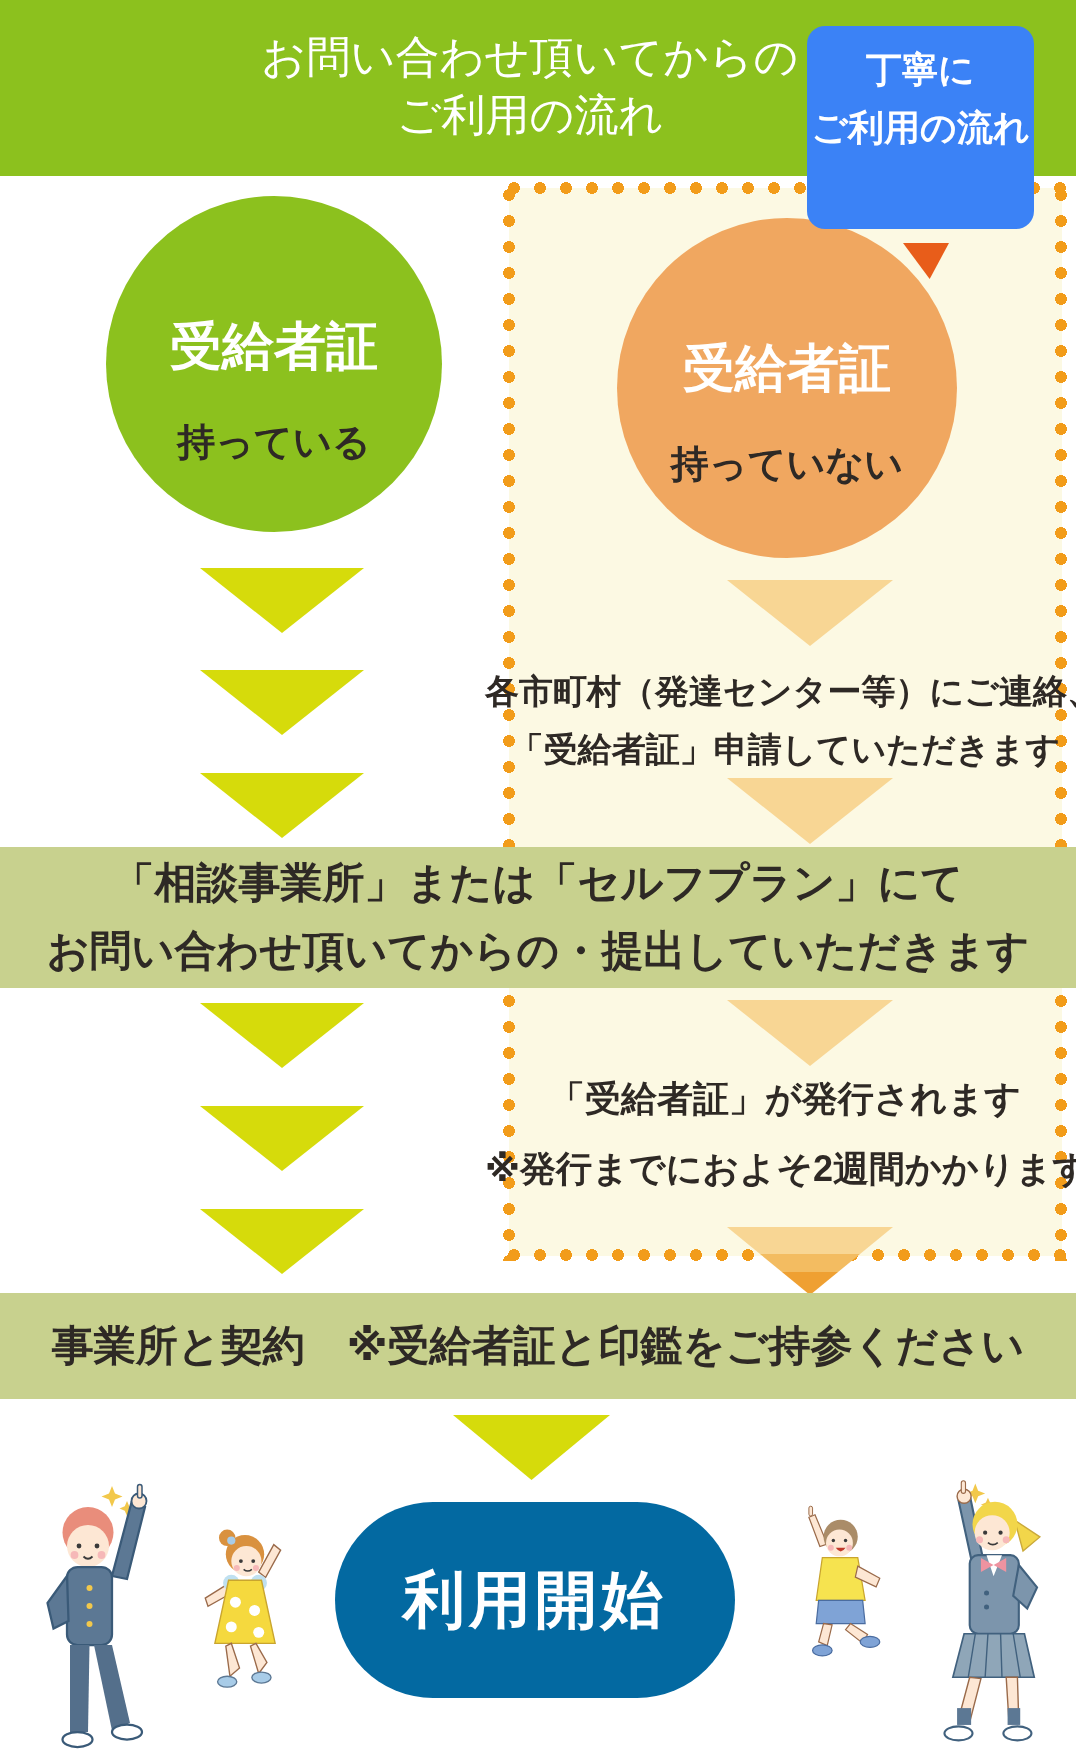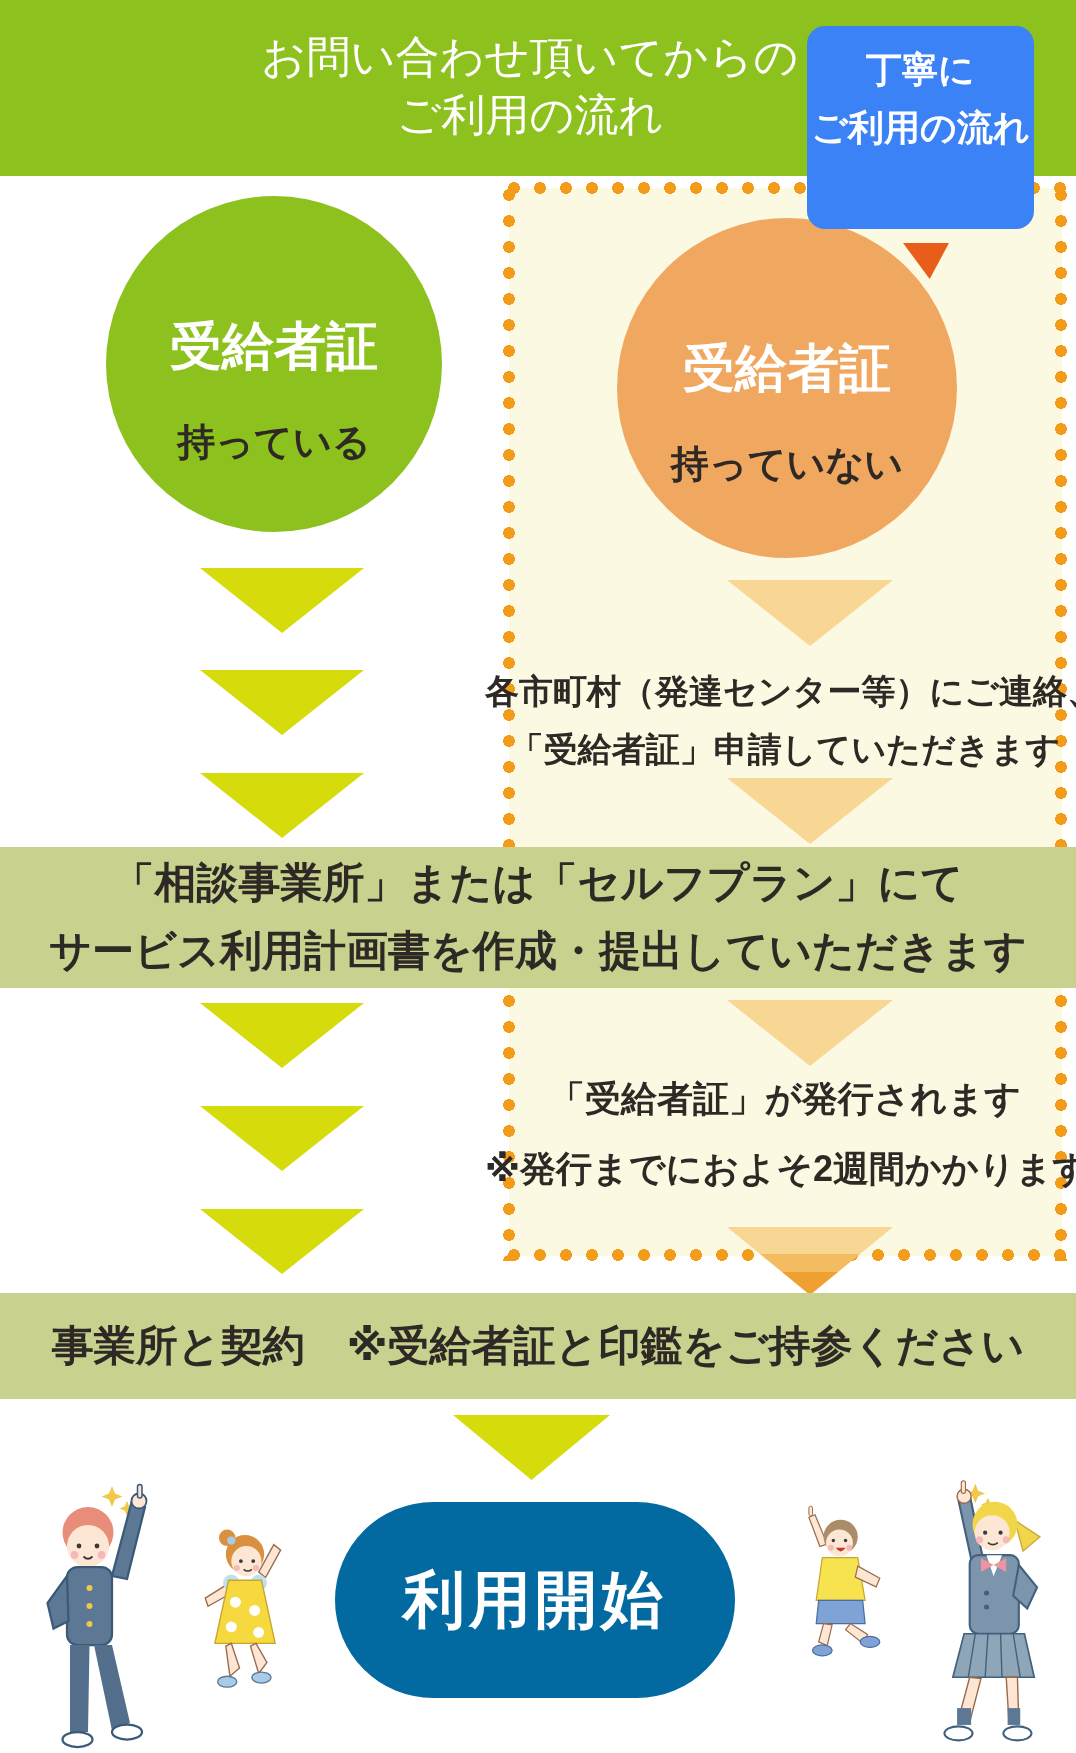--- a/index.html
+++ b/index.html
@@ -113,21 +113,21 @@
     <div>各市町村（発達センター等）にご連絡、</div>
     <div>「受給者証」申請していただきます</div>
   </div>
   <div class="abs step step2">
     <div>「受給者証」が発行されます</div>
     <div>※発行までにおよそ2週間かかります</div>
   </div>
 
   <div class="abs band band1">
     <div class="band-line" style="top:8px;">「相談事業所」または「セルフプラン」にて</div>
-    <div class="band-line" style="top:76px;">サービス利用計画書を作成・提出していただきます</div>
+    <div class="band-line" style="top:76px;">お問い合わせ頂いてからの・提出していただきます</div>
   </div>
   <div class="abs band band2">
     <div class="band-line" style="top:25px;">事業所と契約　※受給者証と印鑑をご持参ください</div>
   </div>
 
   <div class="abs chev chev-green" style="left:453px;top:1415px;width:157px;"></div>
 
   <div class="abs pill">
     <div class="pill-label">利用開始</div>
   </div>

